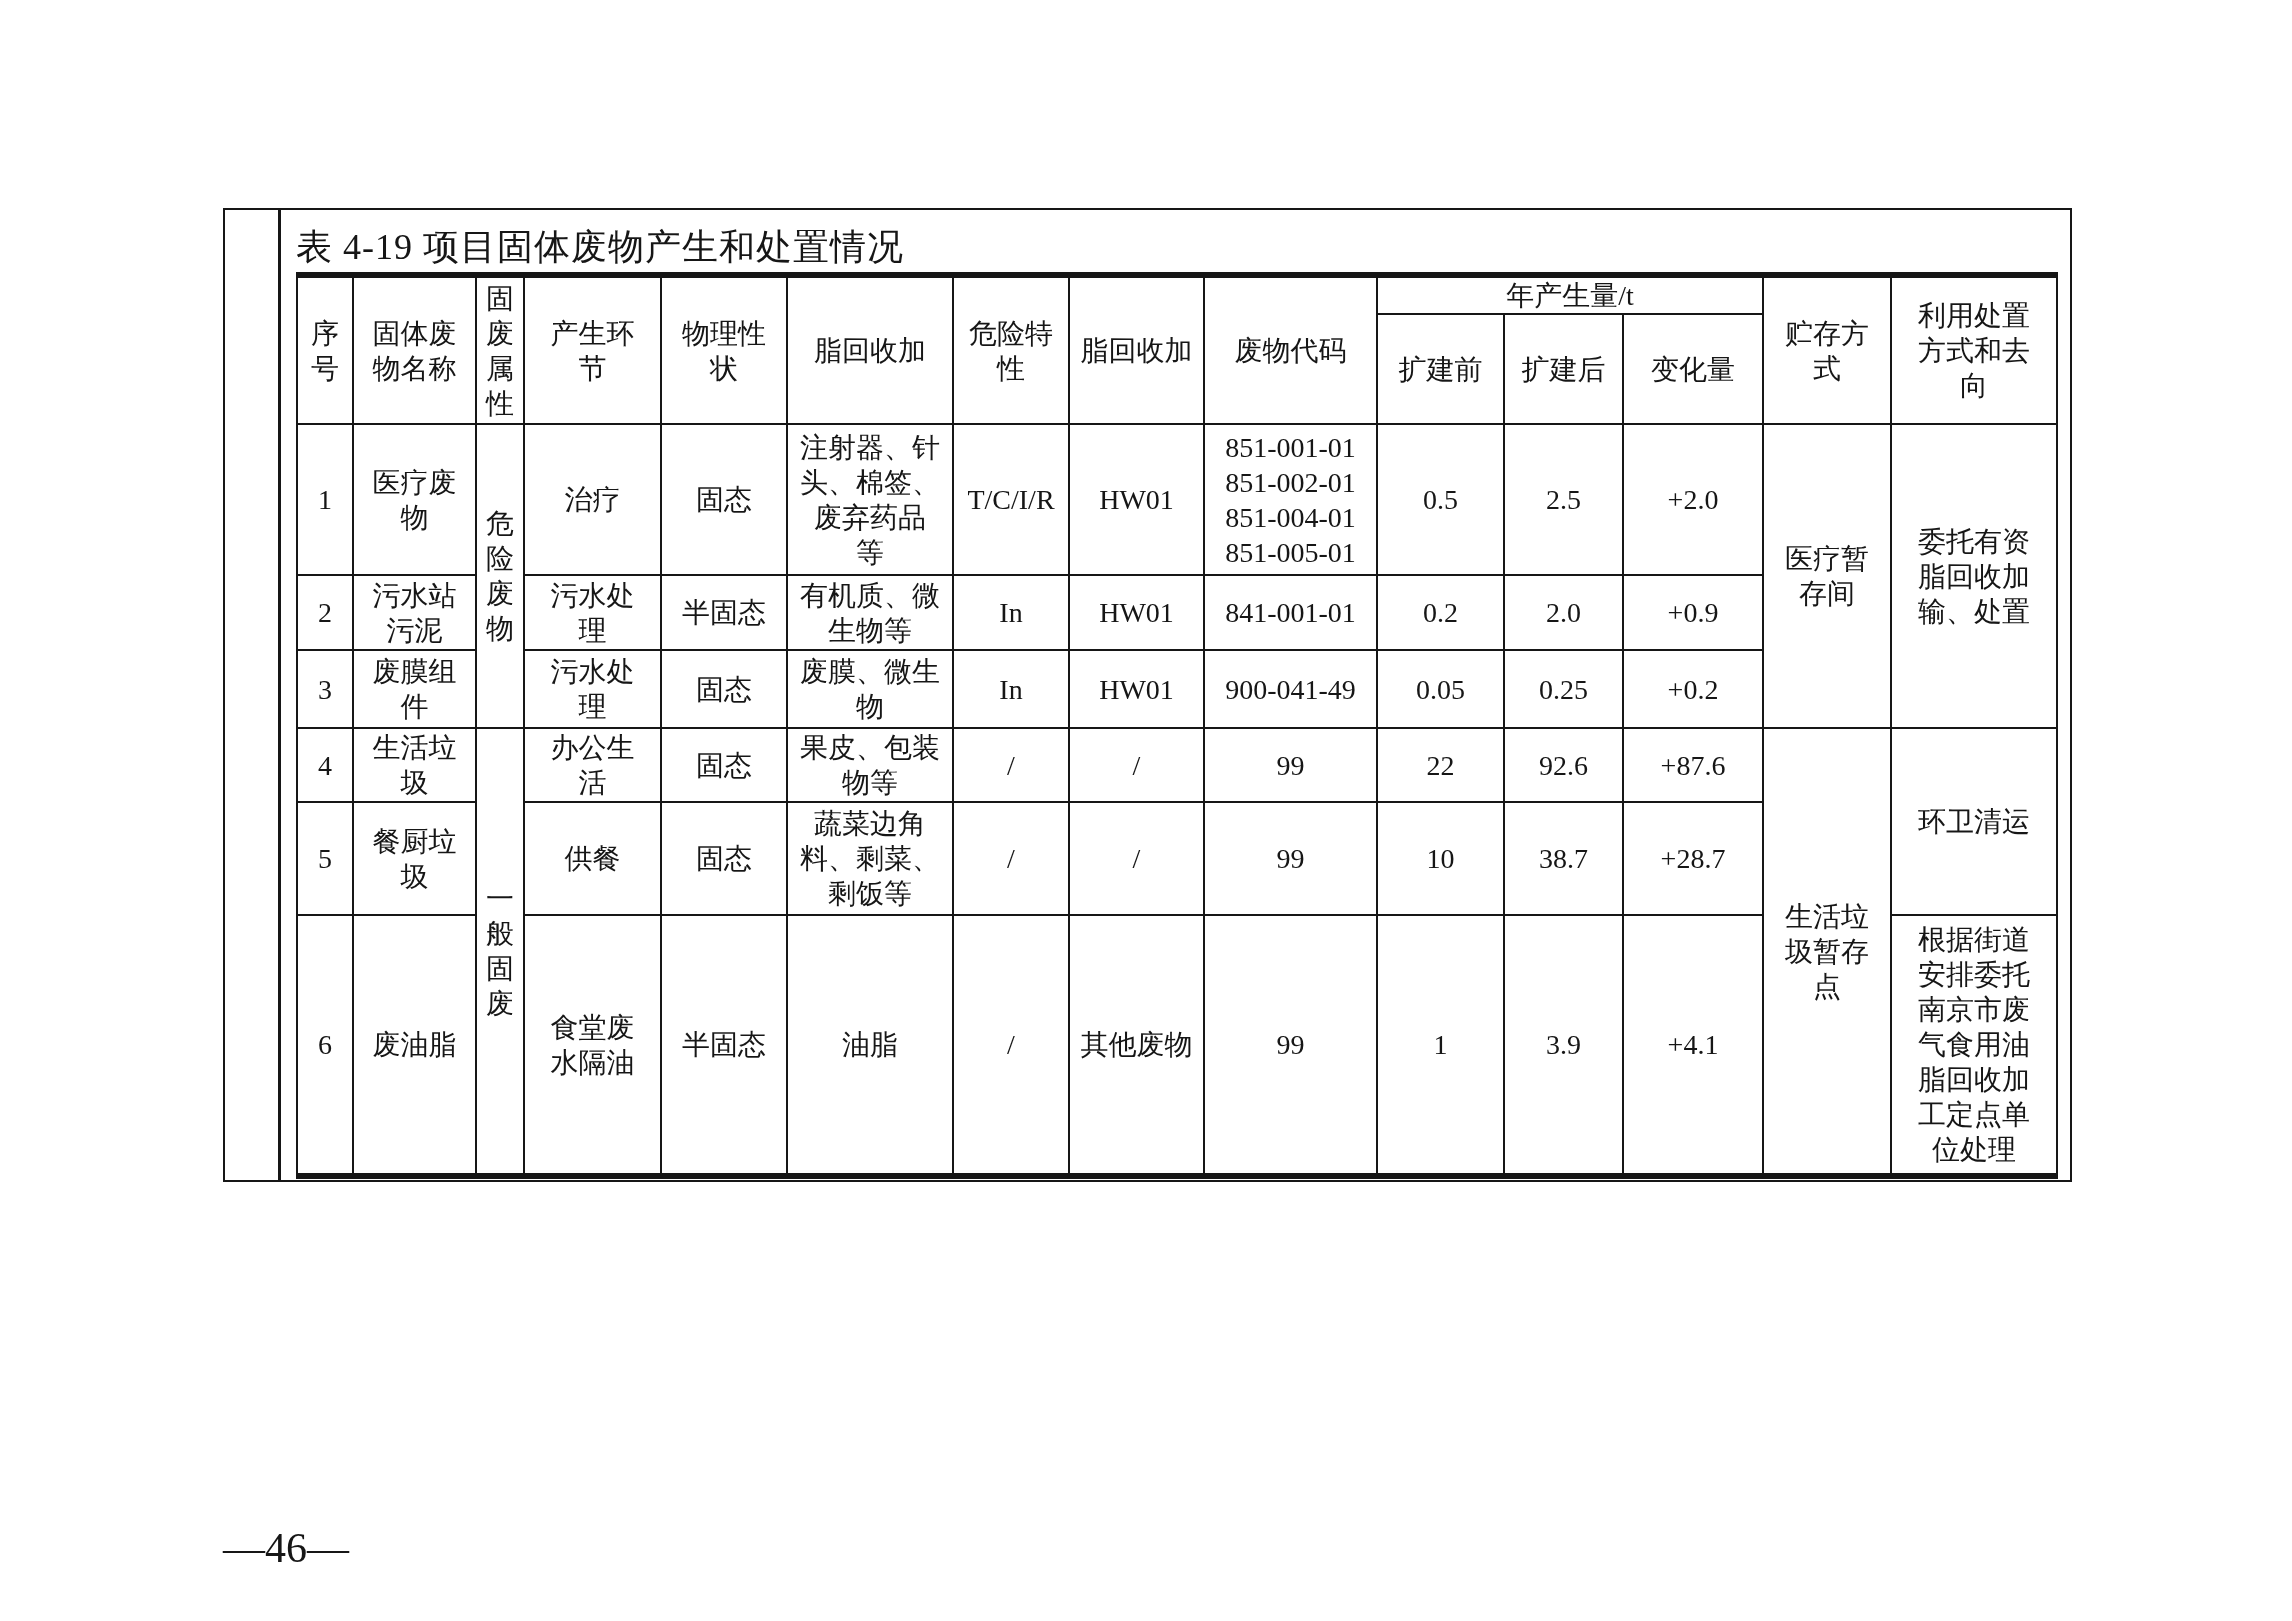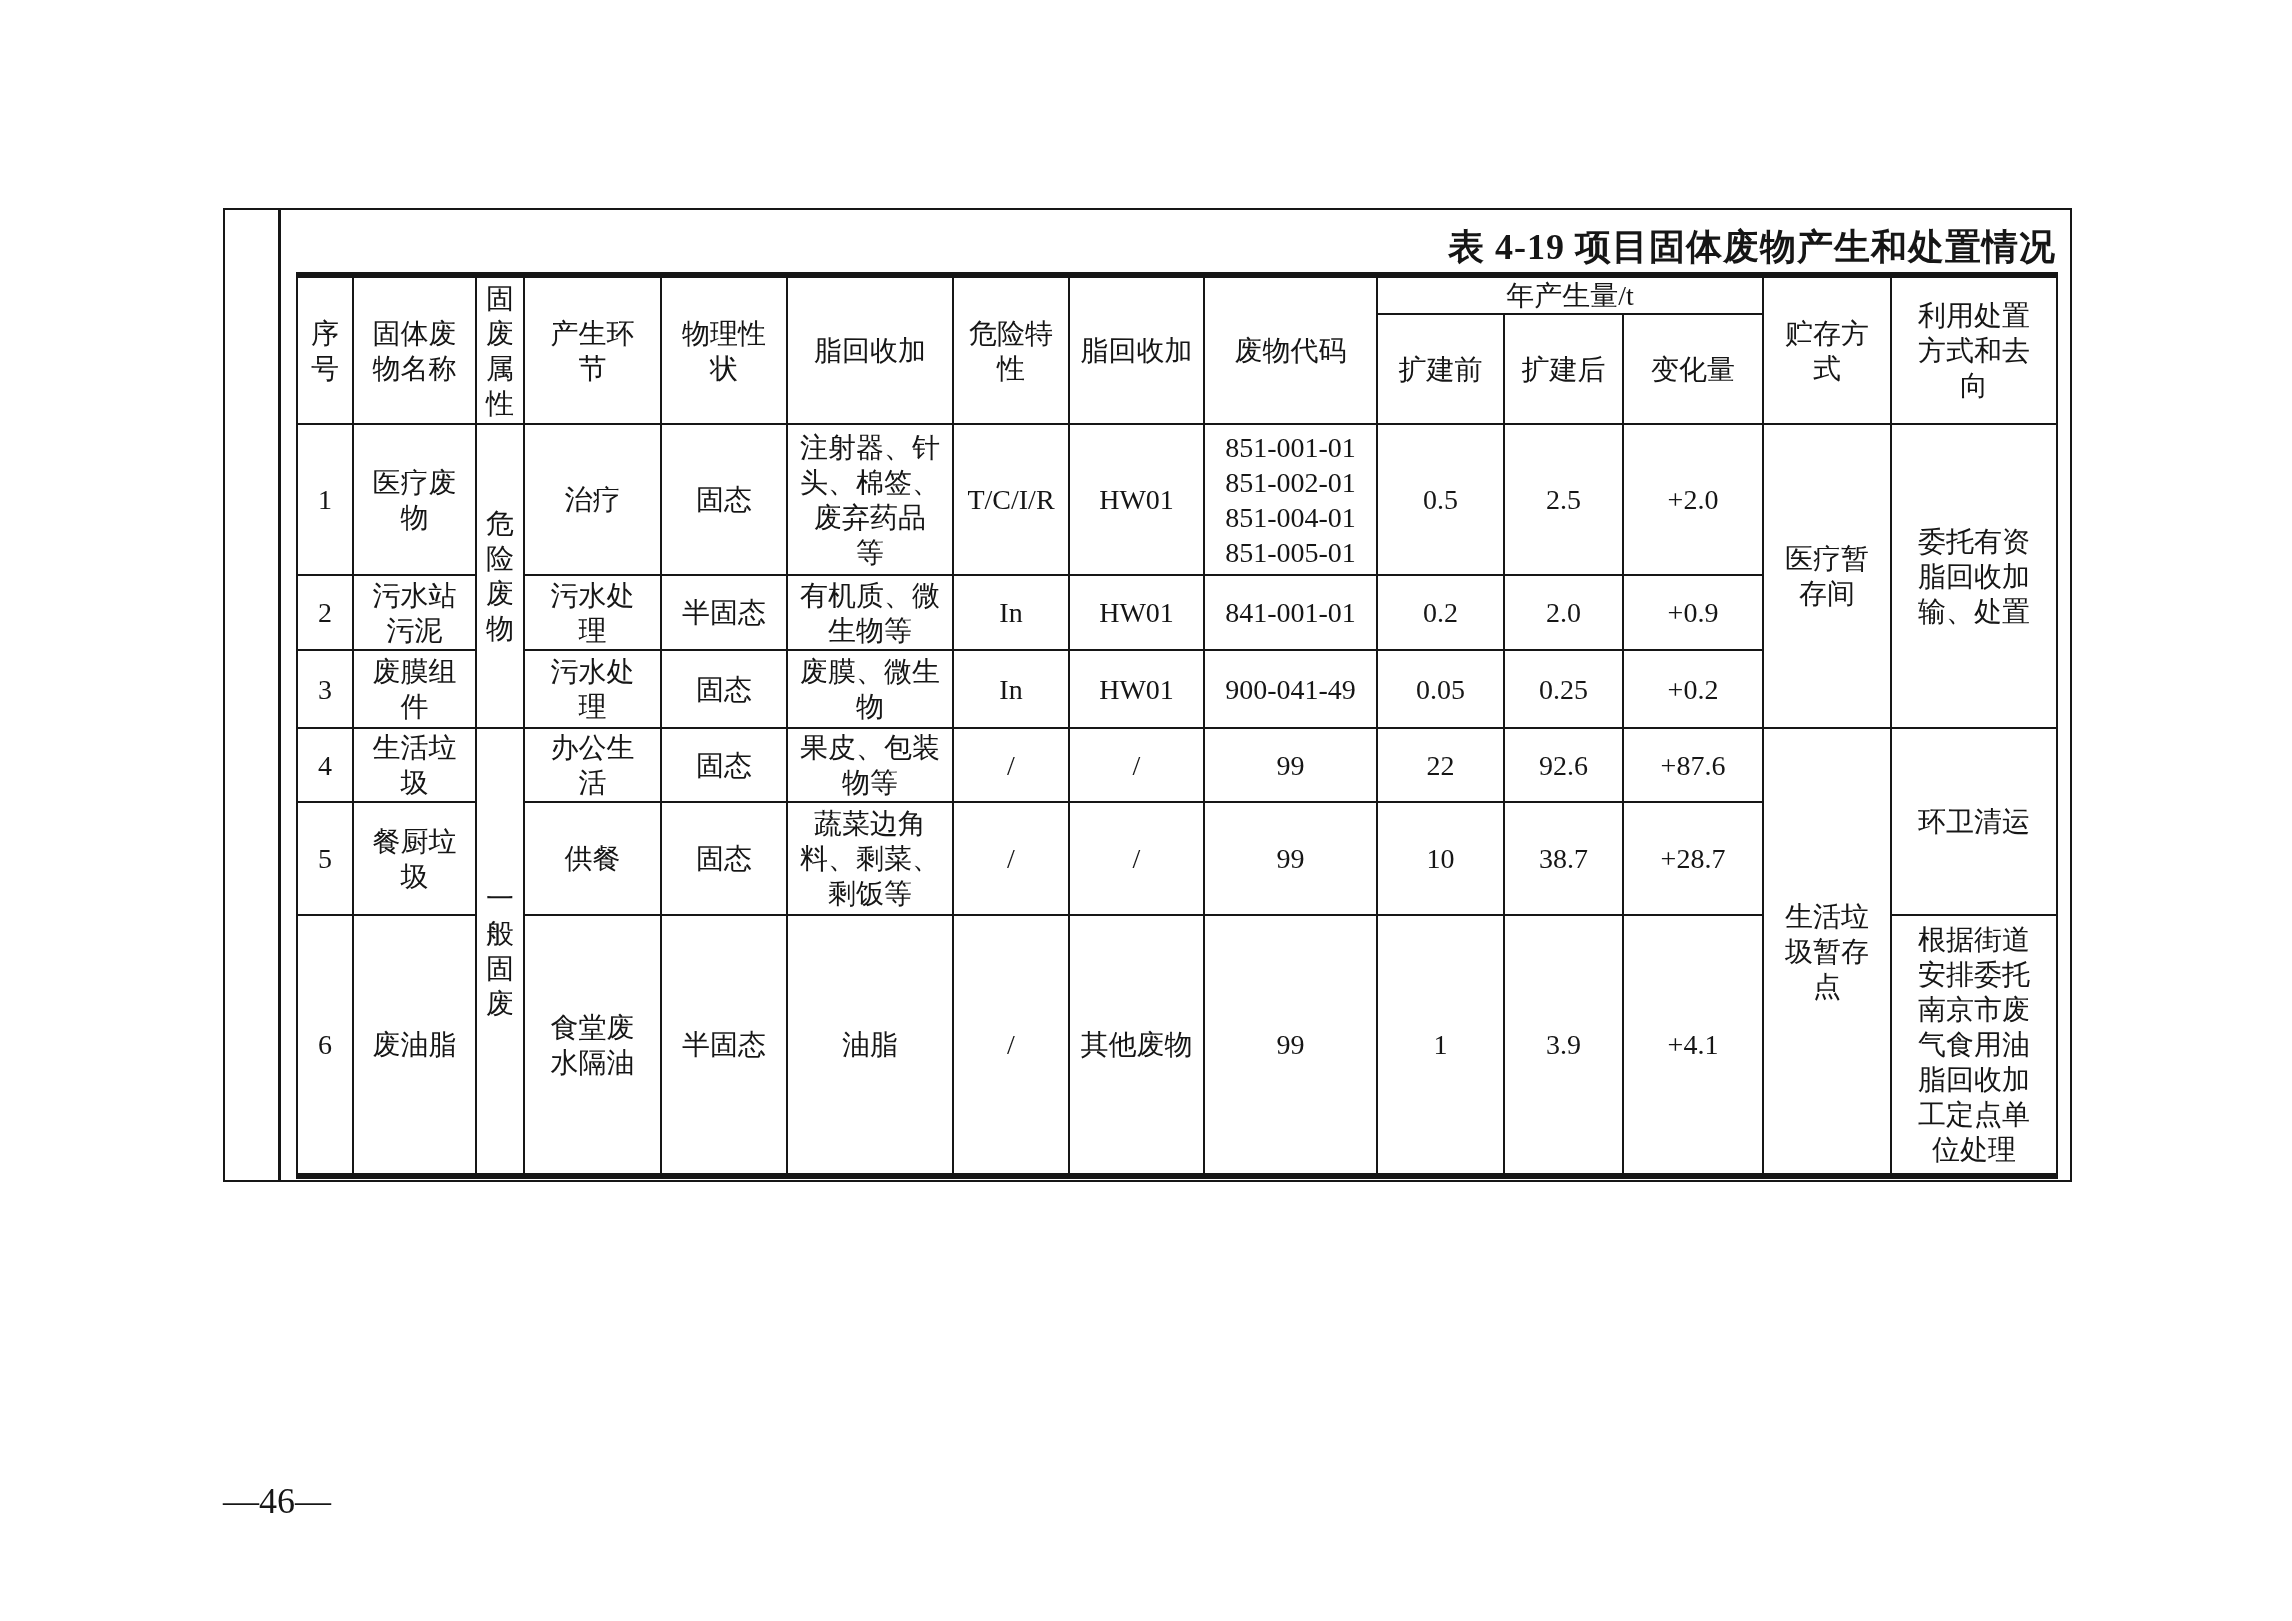--- a/index.html
+++ b/index.html
@@ -9,36 +9,36 @@
   }
   .frame{
     position:absolute;left:223px;top:208px;width:1845px;height:970px;
     border:2.9px solid #161616;
   }
   .frame-divider{
     position:absolute;left:53px;top:0;width:2.9px;height:100%;background:#161616;
   }
   .table-title{
     position:absolute;left:296px;top:223px;width:1760px;
-    text-align:right;font-size:36px;font-weight:bold;letter-spacing:1px;
+    text-align:left;font-size:36px;font-weight:normal;letter-spacing:1px;
   }
   table.waste{
     position:absolute;left:296px;top:272px;width:1760px;
     border-collapse:collapse;table-layout:fixed;
     border-top:6.9px solid #161616;border-bottom:6.9px solid #161616;
   }
   table.waste td{
     border-left:2px solid #161616;border-right:2px solid #161616;
     border-top:2.9px solid #161616;border-bottom:2.9px solid #161616;
     text-align:center;vertical-align:middle;
     font-size:28px;line-height:35px;padding:0 2px;
     white-space:pre-line;word-break:break-all;
   }
   .page-number{
-    position:absolute;left:223px;top:1480px;font-size:36px;letter-spacing:0px;
+    position:absolute;left:223px;top:1524px;font-size:42px;letter-spacing:0px;
   }
 </style>
 </head>
 <body>
 
 <div class="frame">
   <div class="frame-divider"></div>
 </div>
 
 <div class="table-title">表 4-19 项目固体废物产生和处置情况</div>

